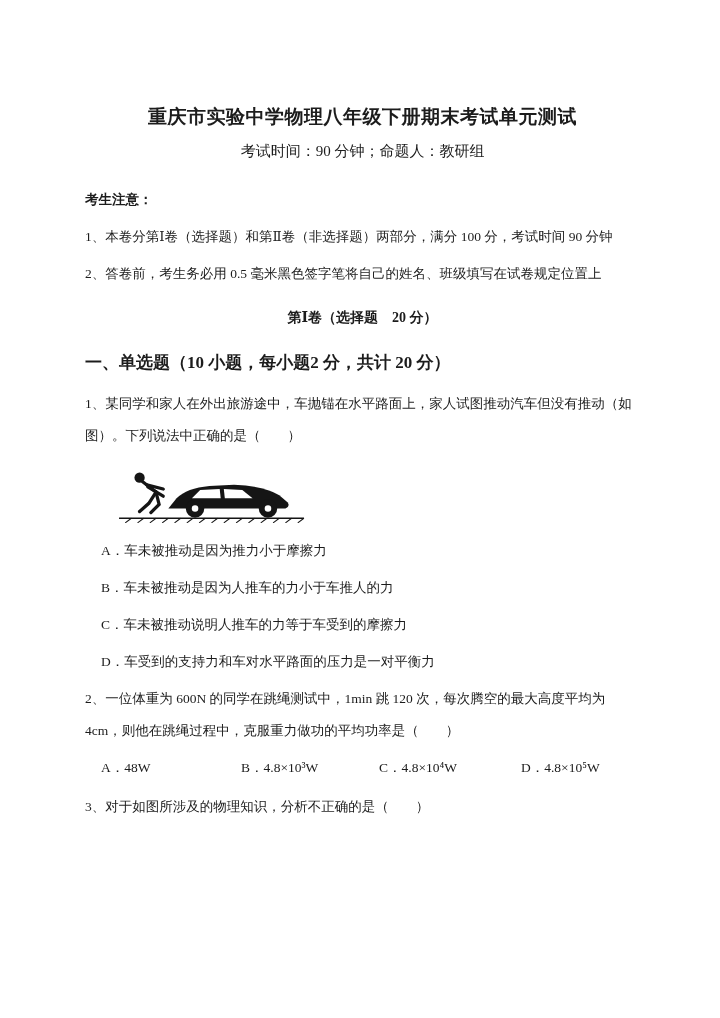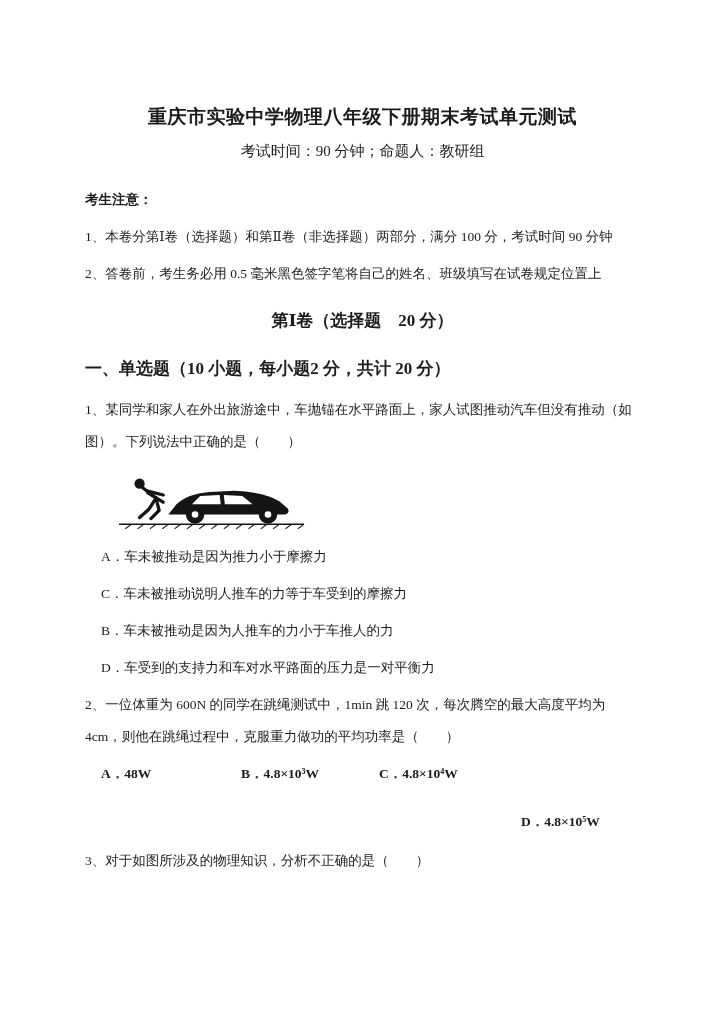--- a/index.html
+++ b/index.html
@@ -31,21 +31,21 @@
   .notice-heading {
     font-weight: bold;
     margin: 0 0 6px 0;
     line-height: 2.2;
   }
   p.notice {
     margin: 0 0 5px 0;
     line-height: 2.4;
   }
   .section-heading {
-    font-size: 17px;
+    font-size: 14px;
     font-weight: bold;
     text-align: center;
     margin: 14px 0 12px 0;
     line-height: 2;
   }
   .part-heading {
     font-size: 17px;
     font-weight: bold;
     margin: 0 0 6px 0;
     line-height: 2.2;
@@ -60,25 +60,25 @@
   }
   p.option {
     margin: 0 0 6px 16px;
     line-height: 2.3;
   }
   .options-row {
     display: flex;
     margin: 2px 0 8px 16px;
     line-height: 2.3;
   }
-  .options-row span { display: inline-block; font-weight: bold; }
+  .options-row span { display: inline-block; }
   .options-row .opt-a { width: 140px; }
   .options-row .opt-b { width: 138px; }
   .options-row .opt-c { width: 142px; }
-  .options-row .opt-d { flex: 1; margin-top: 48px; }
+  .options-row .opt-d { flex: 1; }
 </style>
 </head>
 <body>
 
 <div class="page">
 
   <h1 class="title">重庆市实验中学物理八年级下册期末考试单元测试</h1>
 
   <div class="subtitle">考试时间：90 分钟；命题人：教研组</div>
 
@@ -131,22 +131,22 @@
         <line x1="128" y1="64" x2="134" y2="59.5"></line>
         <line x1="140" y1="64" x2="146" y2="59.5"></line>
         <line x1="152" y1="64" x2="158" y2="59.5"></line>
         <line x1="164" y1="64" x2="170" y2="59.5"></line>
         <line x1="176" y1="64" x2="182" y2="59.5"></line>
       </g>
     </svg>
   </div>
 
   <p class="option">A．车未被推动是因为推力小于摩擦力</p>
+  <p class="option">B．车未被推动是因为人推车的力小于车推人的力</p>
   <p class="option">C．车未被推动说明人推车的力等于车受到的摩擦力</p>
-  <p class="option">B．车未被推动是因为人推车的力小于车推人的力</p>
   <p class="option">D．车受到的支持力和车对水平路面的压力是一对平衡力</p>
 
   <p class="stem">2、一位体重为 600N 的同学在跳绳测试中，1min 跳 120 次，每次腾空的最大高度平均为 4cm，则他在跳绳过程中，克服重力做功的平均功率是（　　）</p>
 
   <div class="options-row">
     <span class="opt-a">A．48W</span>
     <span class="opt-b">B．4.8×10³W</span>
     <span class="opt-c">C．4.8×10⁴W</span>
     <span class="opt-d">D．4.8×10⁵W</span>
   </div>

